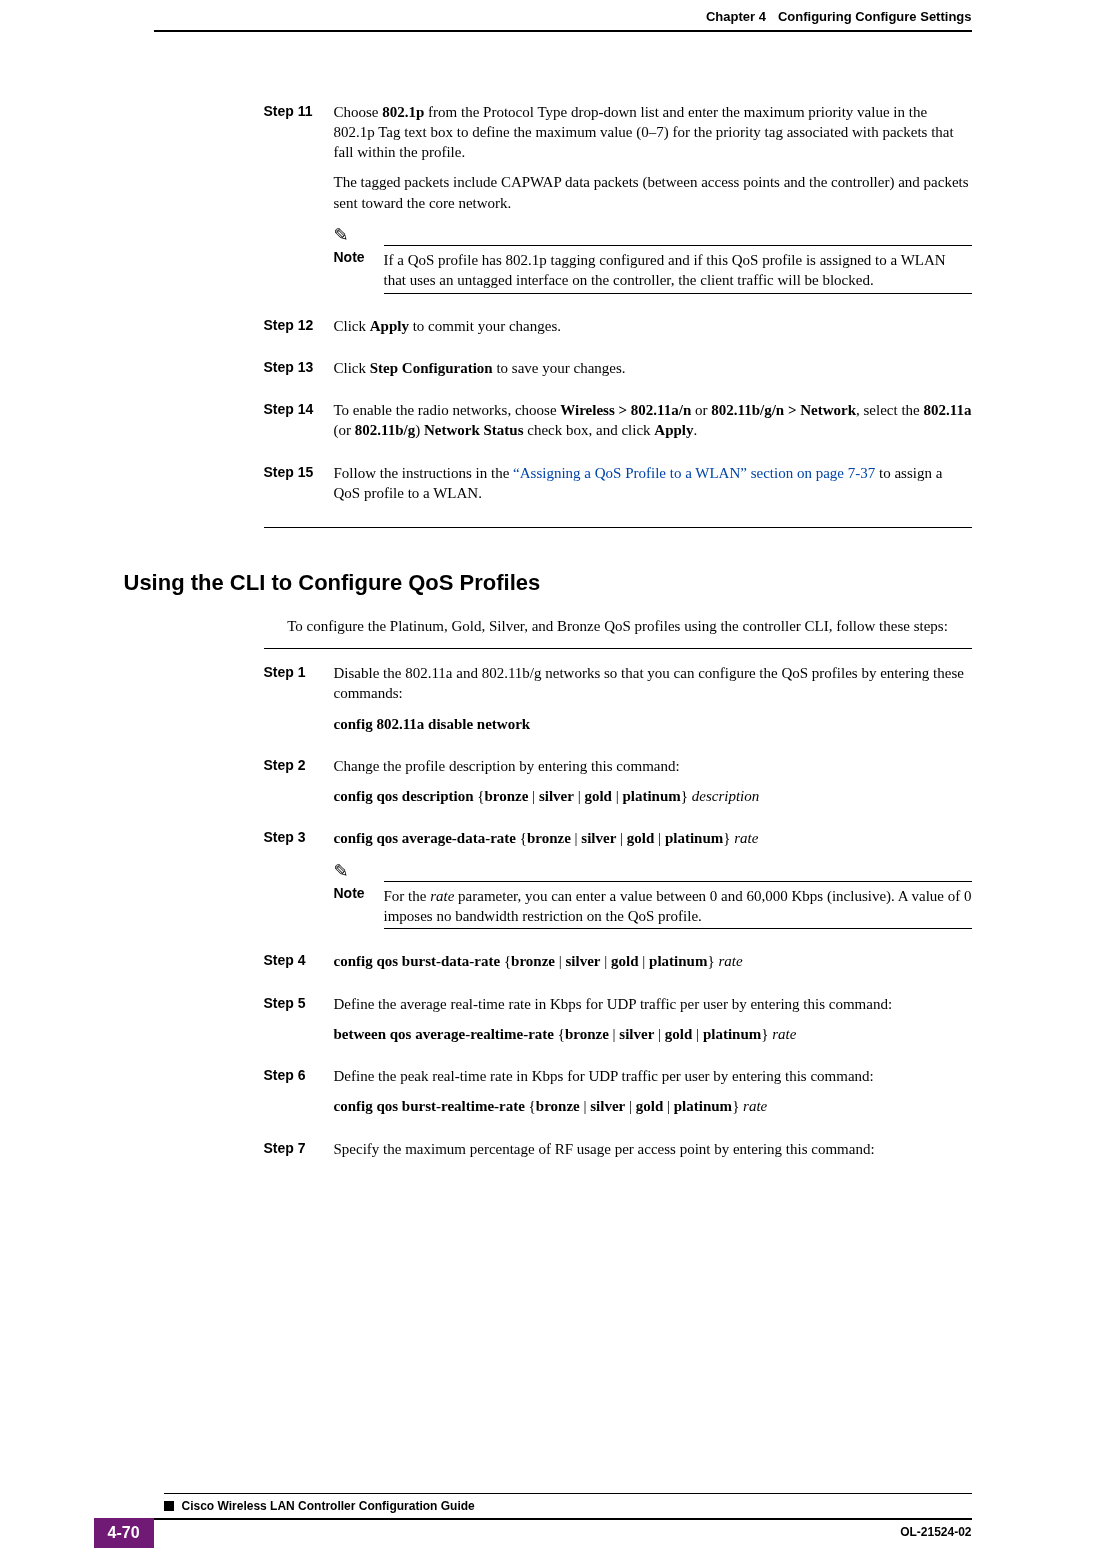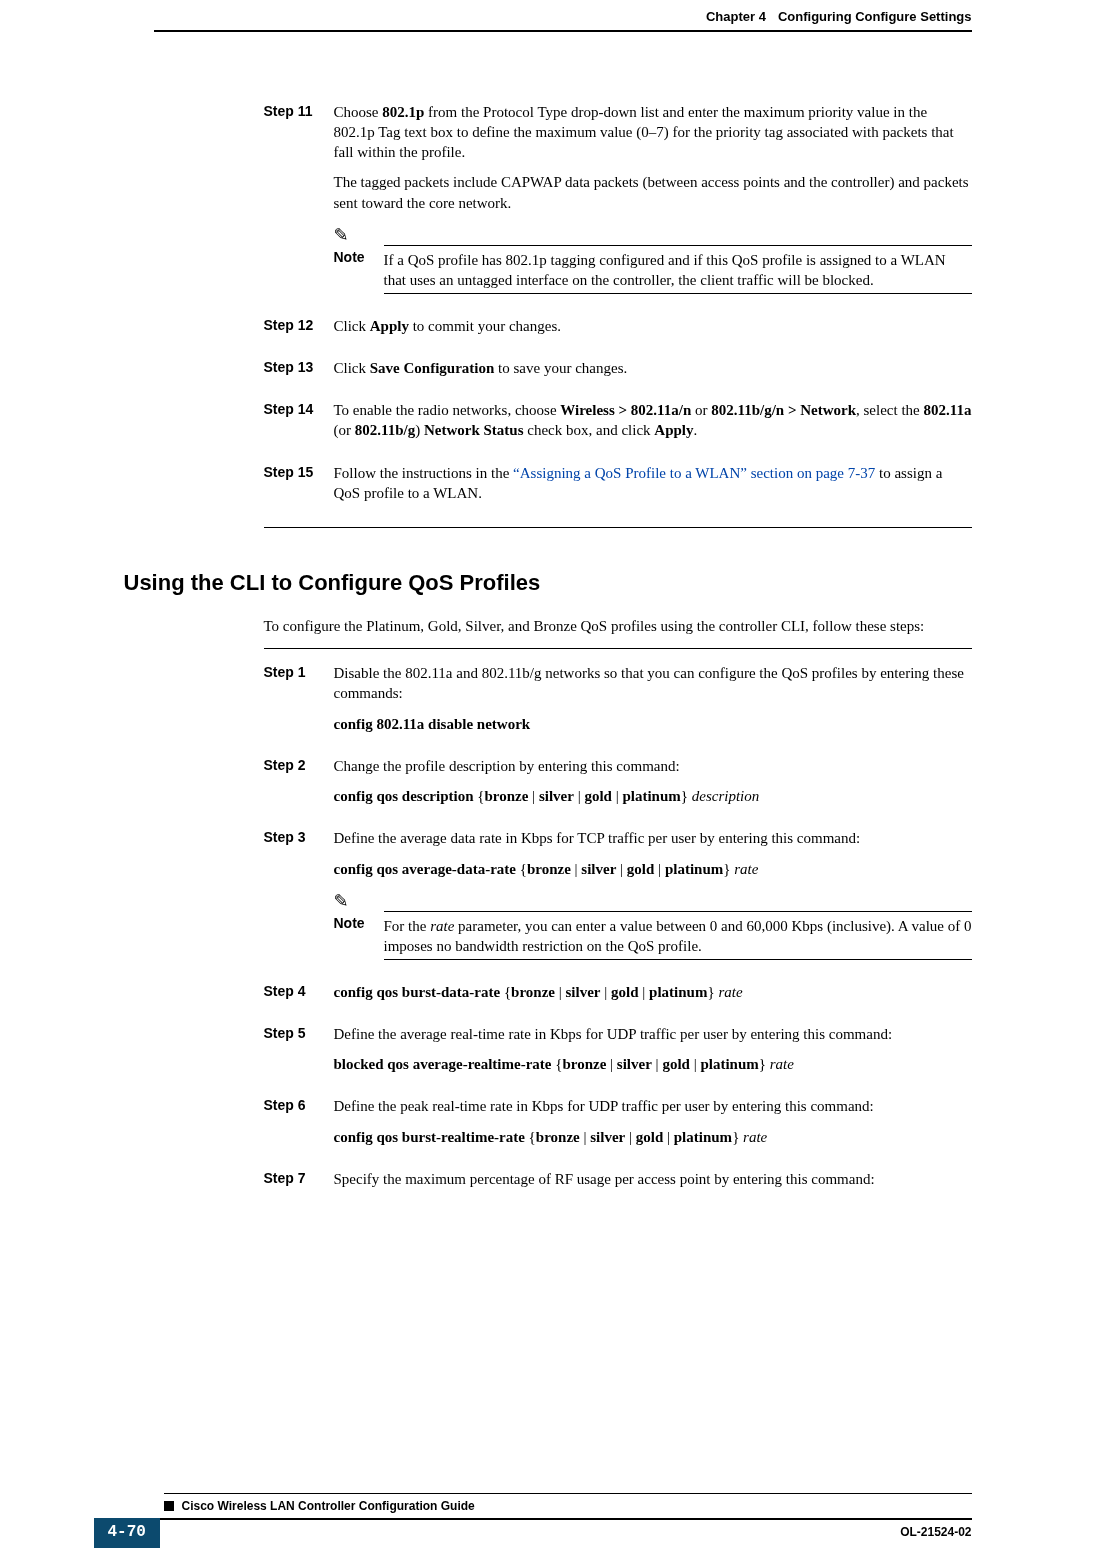--- a/index.html
+++ b/index.html
@@ -90,21 +90,21 @@
     border-top: 1px solid #000;
     margin-top: 14px;
     margin-bottom: 30px;
   }
   h2.section-title {
     font-family: Arial, Helvetica, sans-serif;
     font-weight: bold;
     font-size: 22px;
     margin: 40px 0 18px 30px;
   }
-  .intro-indent { margin-left: 170px; margin-right: 30px; margin-bottom: 12px; }
+  .intro-indent { margin-left: 170px; margin-right: 30px; margin-bottom: 12px; text-align: center; }
   .intro-rule {
     border-top: 1px solid #000;
     margin: 10px 30px 14px 170px;
   }
   .footer {
     position: absolute;
     bottom: 0;
     left: 0; right: 0;
   }
   .footer-rule {
@@ -118,23 +118,23 @@
     font-family: Arial, Helvetica, sans-serif;
     font-weight: bold;
     font-size: 12px;
   }
   .footer-row1 .blk { width: 10px; height: 10px; background:#000; margin-right: 8px; }
   .footer-row2 {
     display: flex;
     align-items: stretch;
   }
   .pagenum {
-    background: #0c4a6e;
+    background: #701a75;
     color: #fff;
-    font-family: Liberation Mono, monospace;
+    font-family: Liberation Sans, sans-serif;
     font-weight: bold;
     font-size: 16px;
     padding: 4px 14px;
   }
   .footer-bar {
     flex:1;
     border-top: 2px solid #000;
     margin-right: 30px;
     display:flex;
     justify-content:flex-end;
@@ -175,21 +175,21 @@
       </div>
       <div class="step">
         <div class="step-label">Step 12</div>
         <div class="step-body">
           <p>Click <b>Apply</b> to commit your changes.</p>
         </div>
       </div>
       <div class="step">
         <div class="step-label">Step 13</div>
         <div class="step-body">
-          <p>Click <b>Save Configuration</b> to save your changes.</p>
+          <p>Click <b>Step Configuration</b> to save your changes.</p>
         </div>
       </div>
       <div class="step">
         <div class="step-label">Step 14</div>
         <div class="step-body">
           <p>To enable the radio networks, choose <b>Wireless &gt; 802.11a/n</b> or <b>802.11b/g/n &gt; Network</b>, select the <b>802.11a</b> (or <b>802.11b/g</b>) <b>Network Status</b> check box, and click <b>Apply</b>.</p>
         </div>
       </div>
       <div class="step">
         <div class="step-label">Step 15</div>
@@ -215,21 +215,20 @@
       <div class="step">
         <div class="step-label">Step 2</div>
         <div class="step-body">
           <p>Change the profile description by entering this command:</p>
           <p><b>config qos description</b> {<b>bronze</b> | <b>silver</b> | <b>gold</b> | <b>platinum</b>} <i>description</i></p>
         </div>
       </div>
       <div class="step">
         <div class="step-label">Step 3</div>
         <div class="step-body">
-          <p>Define the average data rate in Kbps for TCP traffic per user by entering this command:</p>
           <p><b>config qos average-data-rate</b> {<b>bronze</b> | <b>silver</b> | <b>gold</b> | <b>platinum</b>} <i>rate</i></p>
           <div class="note-block">
             <div class="pencil">✎</div>
             <div class="note-line-top"></div>
             <div class="note-row">
               <div class="note-label">Note</div>
               <div class="note-text">For the <i>rate</i> parameter, you can enter a value between 0 and 60,000 Kbps (inclusive). A value of 0 imposes no bandwidth restriction on the QoS profile.</div>
             </div>
             <div class="note-line-bot"></div>
           </div>
@@ -238,21 +237,21 @@
       <div class="step">
         <div class="step-label">Step 4</div>
         <div class="step-body">
           <p><b>config qos burst-data-rate</b> {<b>bronze</b> | <b>silver</b> | <b>gold</b> | <b>platinum</b>} <i>rate</i></p>
         </div>
       </div>
       <div class="step">
         <div class="step-label">Step 5</div>
         <div class="step-body">
           <p>Define the average real-time rate in Kbps for UDP traffic per user by entering this command:</p>
-          <p><b>blocked qos average-realtime-rate</b> {<b>bronze</b> | <b>silver</b> | <b>gold</b> | <b>platinum</b>} <i>rate</i></p>
+          <p><b>between qos average-realtime-rate</b> {<b>bronze</b> | <b>silver</b> | <b>gold</b> | <b>platinum</b>} <i>rate</i></p>
         </div>
       </div>
       <div class="step">
         <div class="step-label">Step 6</div>
         <div class="step-body">
           <p>Define the peak real-time rate in Kbps for UDP traffic per user by entering this command:</p>
           <p><b>config qos burst-realtime-rate</b> {<b>bronze</b> | <b>silver</b> | <b>gold</b> | <b>platinum</b>} <i>rate</i></p>
         </div>
       </div>
       <div class="step">

